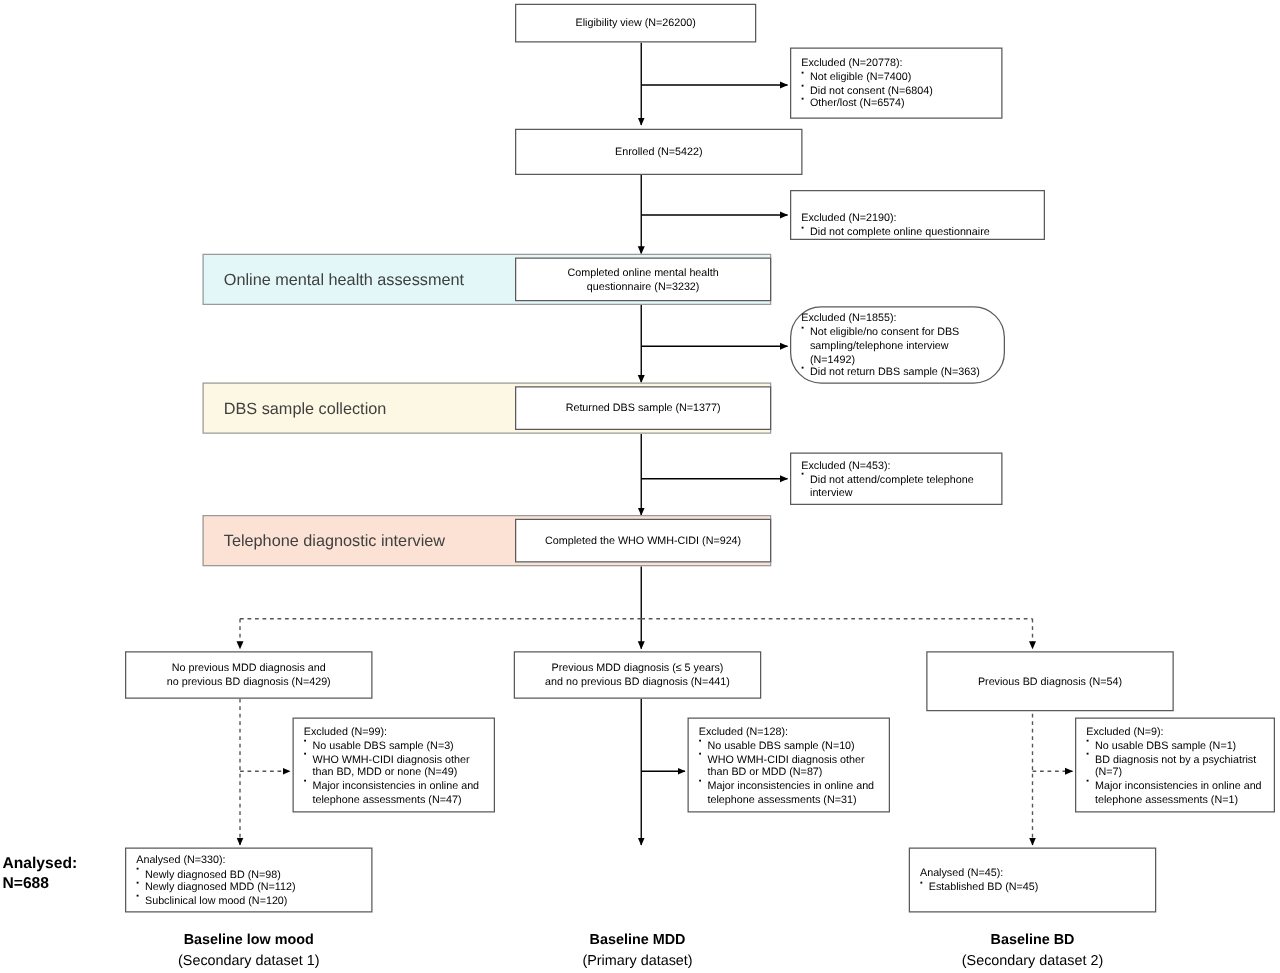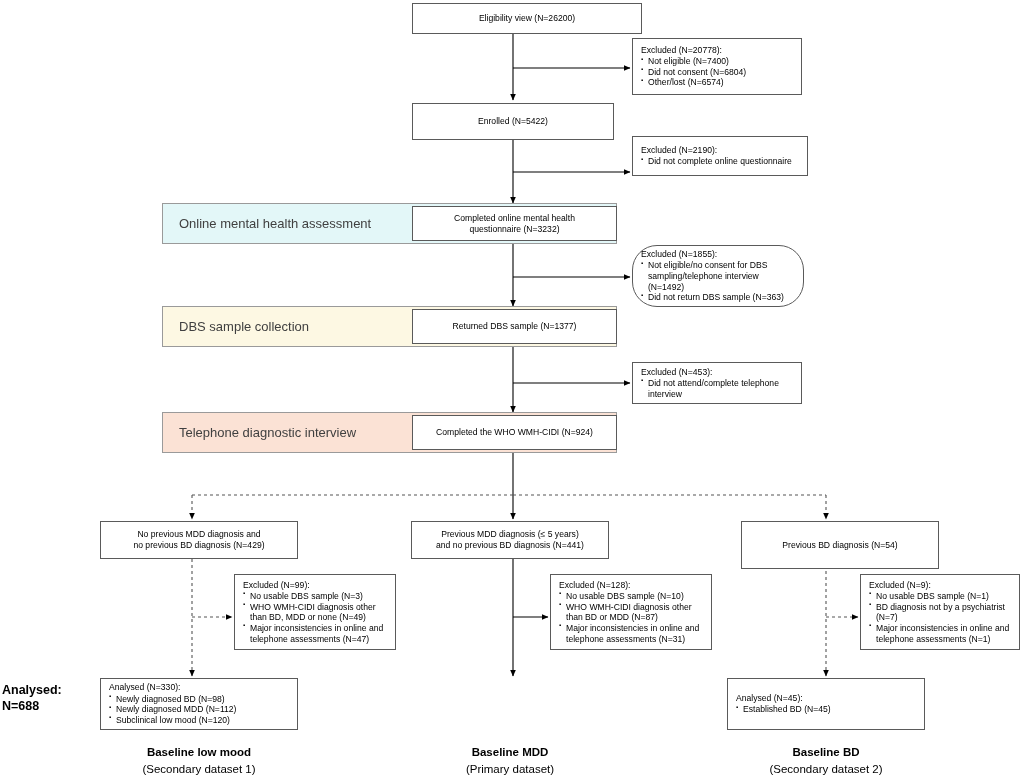--- a/index.html
+++ b/index.html
@@ -136,25 +136,25 @@
   <div class="stage-band band-cyan" style="left:162px; top:203px; width:455px; height:41px;">
     <span class="band-label">Online mental health assessment</span>
   </div>
   <div class="stage-band band-peach" style="left:162px; top:412px; width:455px; height:41px;">
     <span class="band-label">Telephone diagnostic interview</span>
   </div>
   <div class="stage-band band-cream" style="left:162px; top:306px; width:455px; height:41px;">
     <span class="band-label">DBS sample collection</span>
   </div>
 
-  <div class="node" style="left:412px; top:3px; width:230px; height:31px;">
+  <div class="node" style="left:412px; top:3px; width:193px; height:31px;">
     <span class="inner">Eligibility view (N=26200)</span>
   </div>
 
-  <div class="node" style="left:412px; top:103px; width:202px; height:37px;">
+  <div class="node" style="left:412px; top:103px; width:230px; height:37px;">
     <span class="inner">Enrolled (N=5422)</span>
   </div>
 
   <div class="node" style="left:412px; top:206px; width:205px; height:35px;">
     <span class="inner">
       <span>Completed online mental health</span><br>
       <span>questionnaire (N=3232)</span>
     </span>
   </div>
 
@@ -170,21 +170,21 @@
     <div class="inner">
       <div class="excl-head">Excluded (N=20778):</div>
       <ul class="excl-list">
         <li>Not eligible (N=7400)</li>
         <li>Did not consent (N=6804)</li>
         <li>Other/lost (N=6574)</li>
       </ul>
     </div>
   </div>
 
-  <div class="node left-align" style="left:632px; top:136px; width:176px; height:40px;">
+  <div class="node left-align" style="left:632px; top:152px; width:204px; height:40px;align-items:flex-end;">
     <div class="inner">
       <div class="excl-head">Excluded (N=2190):</div>
       <ul class="excl-list">
         <li>Did not complete online questionnaire</li>
       </ul>
     </div>
   </div>
 
   <div class="node left-align" style="left:632px; top:245px; width:172px; height:62px;border-radius:25px;">
     <div class="inner">

